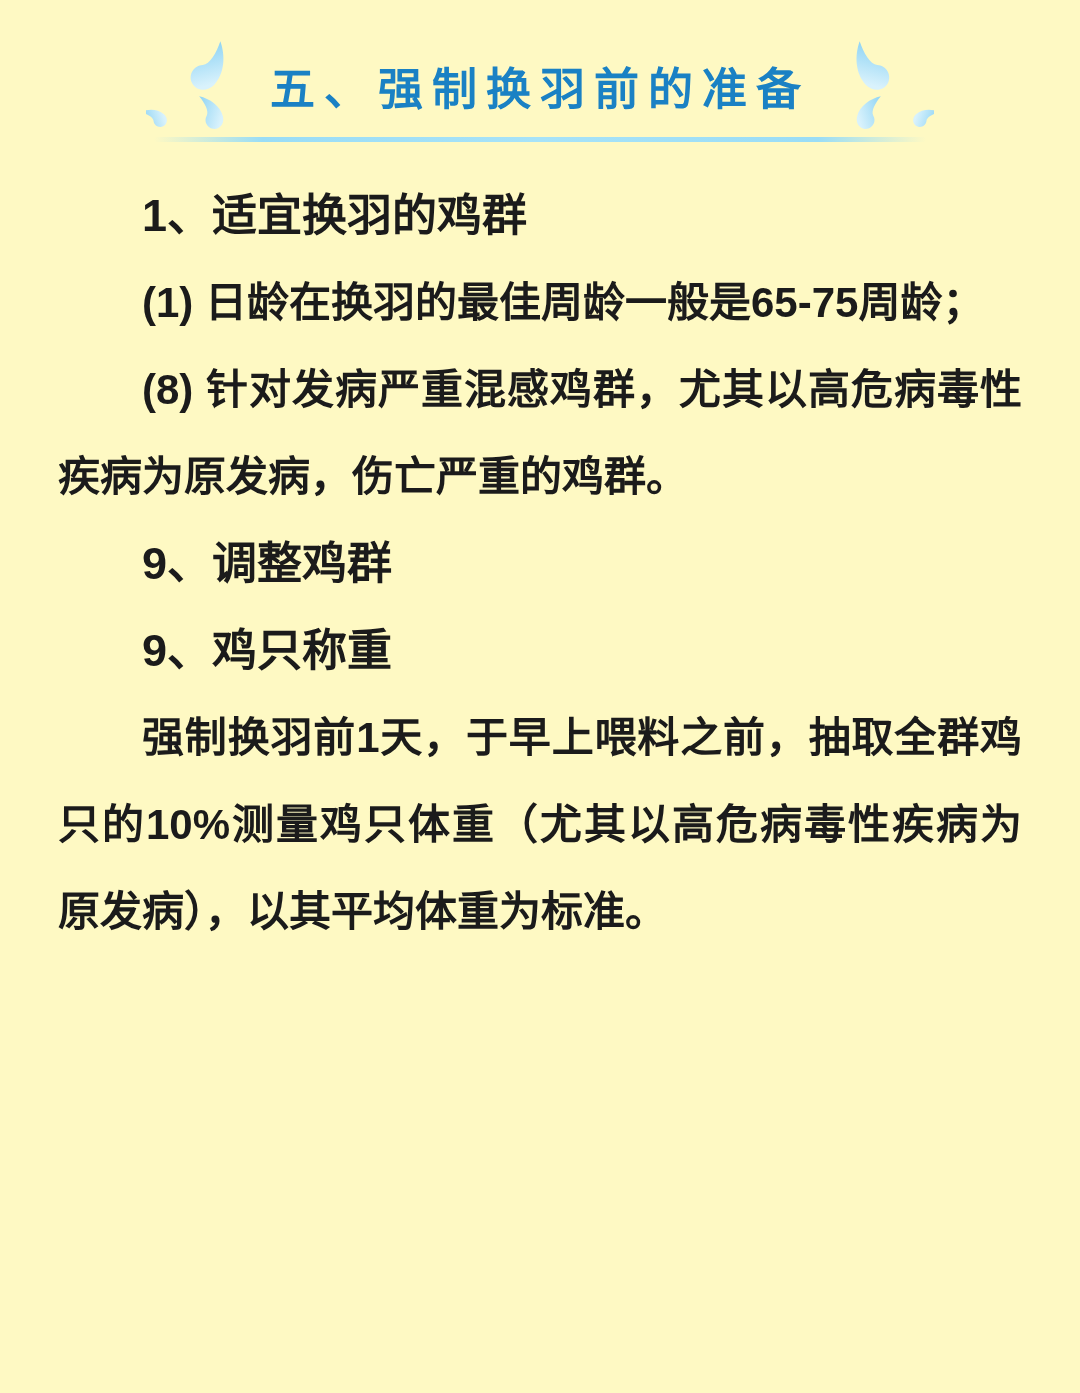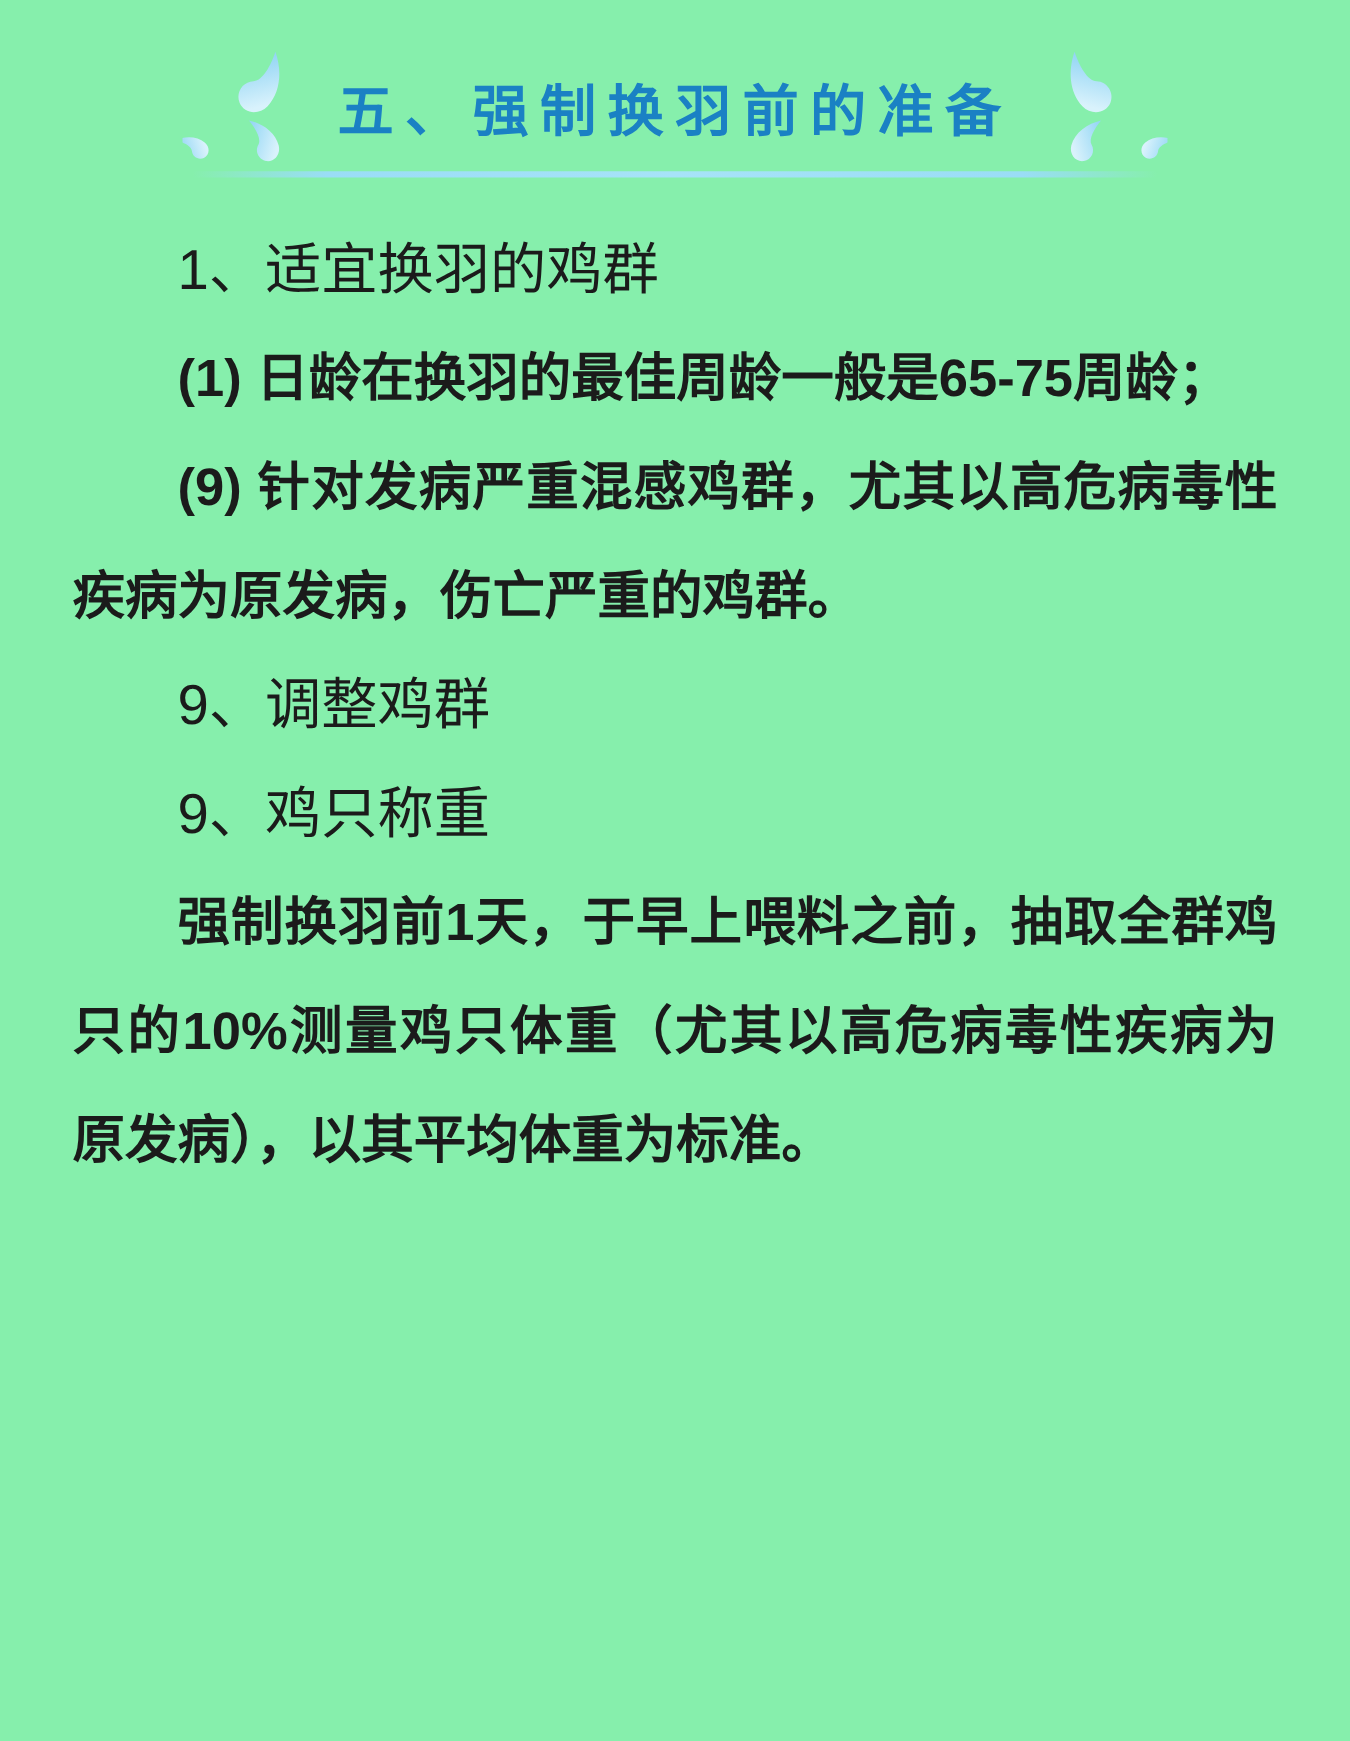--- a/index.html
+++ b/index.html
@@ -1,20 +1,20 @@
 <!DOCTYPE html>
 <html lang="zh-CN"><head>
 <meta charset="utf-8">
 <style>
   html, body { margin: 0; padding: 0; background: #ffffff; }
   .page {
     position: relative;
     width: 1080px;
     height: 1393px;
-    background: #86efac;
+    background: #fef9c3;
     overflow: hidden;
     font-family: "Liberation Sans", "DejaVu Sans", sans-serif;
   }
 
   
   .header {
     position: relative;
     height: 172px;
   }
   .title-row {
@@ -60,21 +60,21 @@
     line-height: 87px;
     color: #1B1B1B;
     text-align: justify;
   }
   .article p {
     margin: 0;
     text-indent: 84px;
     font-weight: bold;
   }
   .article p.heading {
-    font-weight: 400;
+    font-weight: 700;
     font-size: 45px;
     text-align: left;
   }
 </style>
 </head>
 <body>
 
 <div class="page">
 
   <header class="header">
@@ -101,19 +101,19 @@
         <use href="#drop" transform="translate(52 56) scale(0.72) rotate(-40 21 29)"></use>
       </svg>
 
     </div>
     <div class="title-underline"></div>
   </header>
 
   <main class="article">
     <p class="heading">1、适宜换羽的鸡群</p>
     <p class="body">(1) 日龄在换羽的最佳周龄一般是65-75周龄；</p>
-    <p class="body">(9) 针对发病严重混感鸡群，尤其以高危病毒性疾病为原发病，伤亡严重的鸡群。</p>
+    <p class="body">(8) 针对发病严重混感鸡群，尤其以高危病毒性疾病为原发病，伤亡严重的鸡群。</p>
     <p class="heading">9、调整鸡群</p>
     <p class="heading">9、鸡只称重</p>
     <p class="body">强制换羽前1天，于早上喂料之前，抽取全群鸡只的10%测量鸡只体重（尤其以高危病毒性疾病为原发病），以其平均体重为标准。</p>
   </main>
 
 </div>
 
 </body></html>

